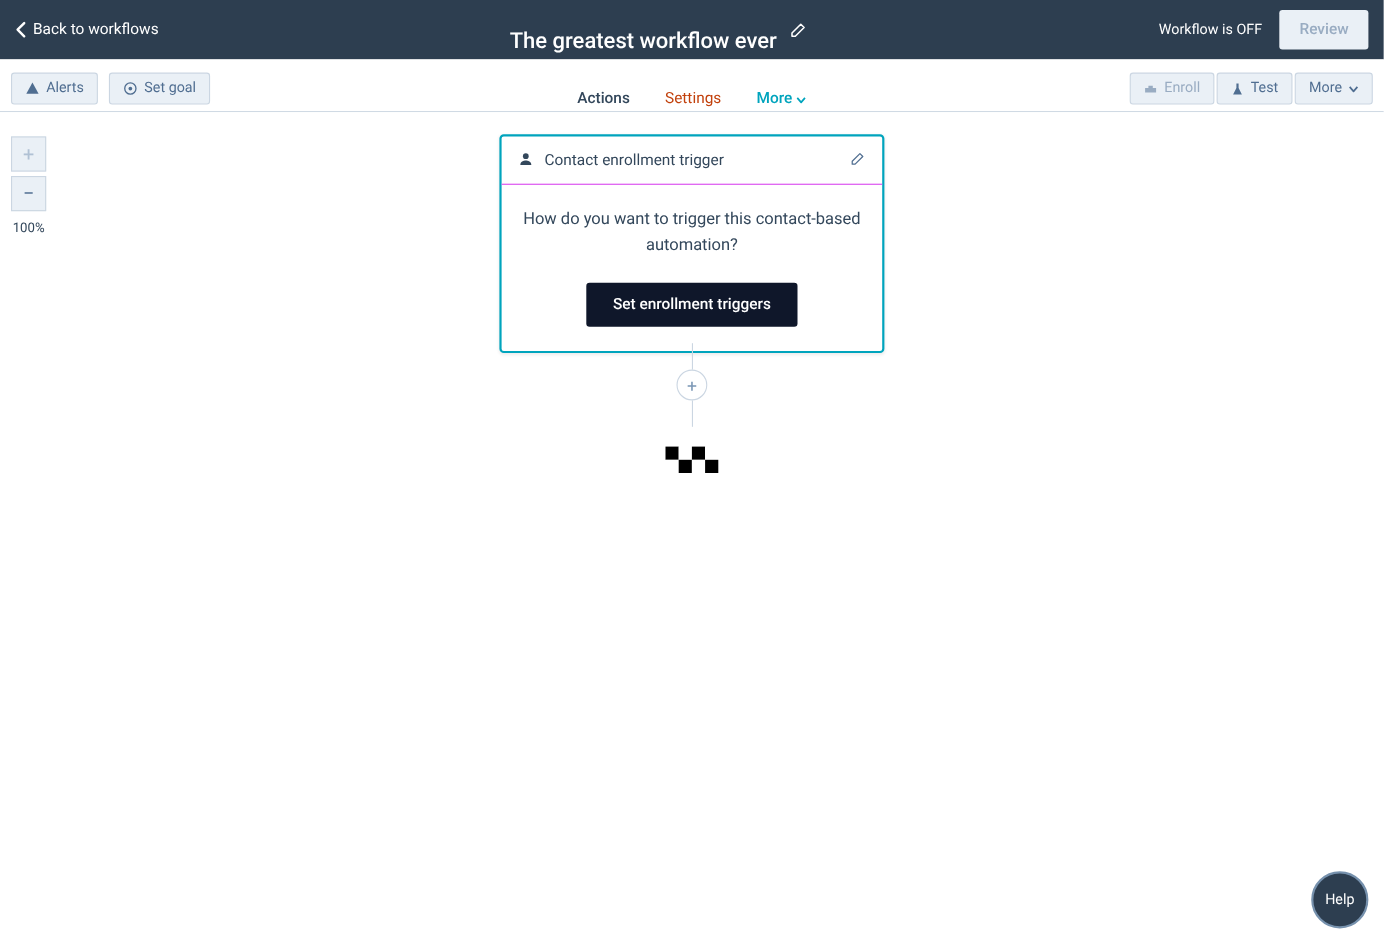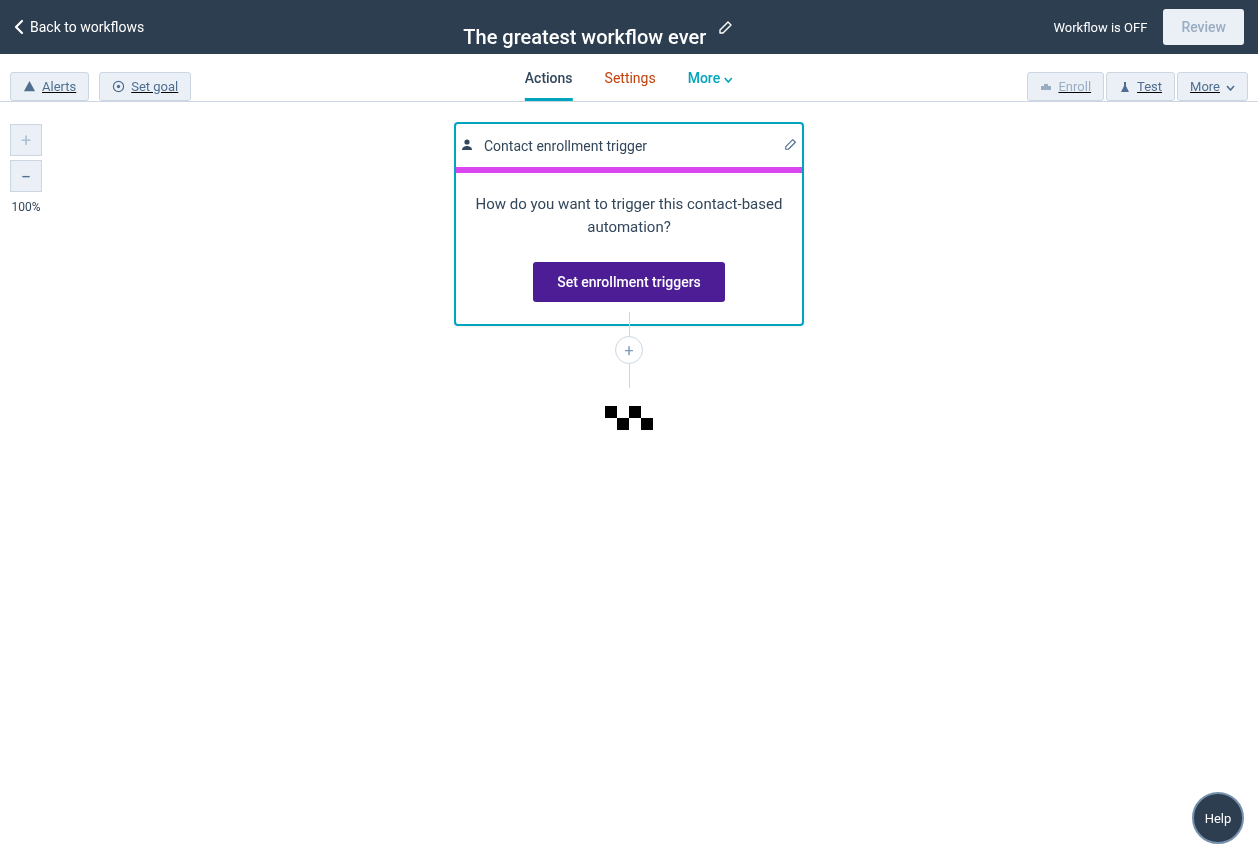--- a/index.html
+++ b/index.html
@@ -25,24 +25,23 @@
       background: #eaf0f6; color: #99acc2; border: none; padding: 10px 18px;
       border-radius: 3px; font-size: 14px; font-weight: 500; cursor: pointer;
     }
 
     
     .sub-toolbar {
       height: 48px;
       background: #fff;
       border-bottom: 1px solid #cbd6e2;
       display: flex;
-      align-items: flex-end;
+      align-items: flex-start;
       position: relative;
-      padding: 0 10px;
-      text-decoration: underline;
+      padding: 12px 10px;
     }
     .sub-left { display: flex; gap: 10px; }
     .pill-btn {
       display: flex; align-items: center; gap: 6px;
       background: #eaf0f6; border: 1px solid #cbd6e2; color: #506e91;
       padding: 6px 12px; border-radius: 3px; font-size: 13px; cursor: pointer;
     }
     .sub-center {
       position: absolute; left: 50%; transform: translateX(-50%);
       display: flex; gap: 32px; height: 100%; align-items: center;
@@ -82,31 +81,31 @@
       left: 50%;
       transform: translateX(-50%);
       width: 350px;
       background: #fff;
       border: 2px solid #00a4bd;
       border-radius: 4px;
       box-shadow: 0 1px 3px rgba(0,0,0,0.08);
     }
     .card-header {
       display: flex; align-items: center; justify-content: space-between;
-      padding: 12px 4px;
-      border-bottom: 6px solid #d946ef;
+      padding: 12px 15px;
+      border-bottom: 1px solid #d946ef;
     }
     .card-header-left { display: flex; align-items: center; gap: 10px; color: #33475b; font-size: 14px; }
     .card-body {
       padding: 20px 18px 22px;
       display: flex; flex-direction: column; align-items: center; gap: 22px;
     }
     .card-question { color: #33475b; font-size: 15px; text-align: center; line-height: 1.55; }
     .cta-btn {
-      background: #4c1d95; color: #fff; border: none;
+      background: #0f172a; color: #fff; border: none;
       padding: 12px 24px; border-radius: 3px; font-size: 14px; font-weight: 500; cursor: pointer;
     }
 
     
     .connector {
       position: absolute;
       top: 210px;
       left: 50%;
       transform: translateX(-50%);
       display: flex; flex-direction: column; align-items: center;

